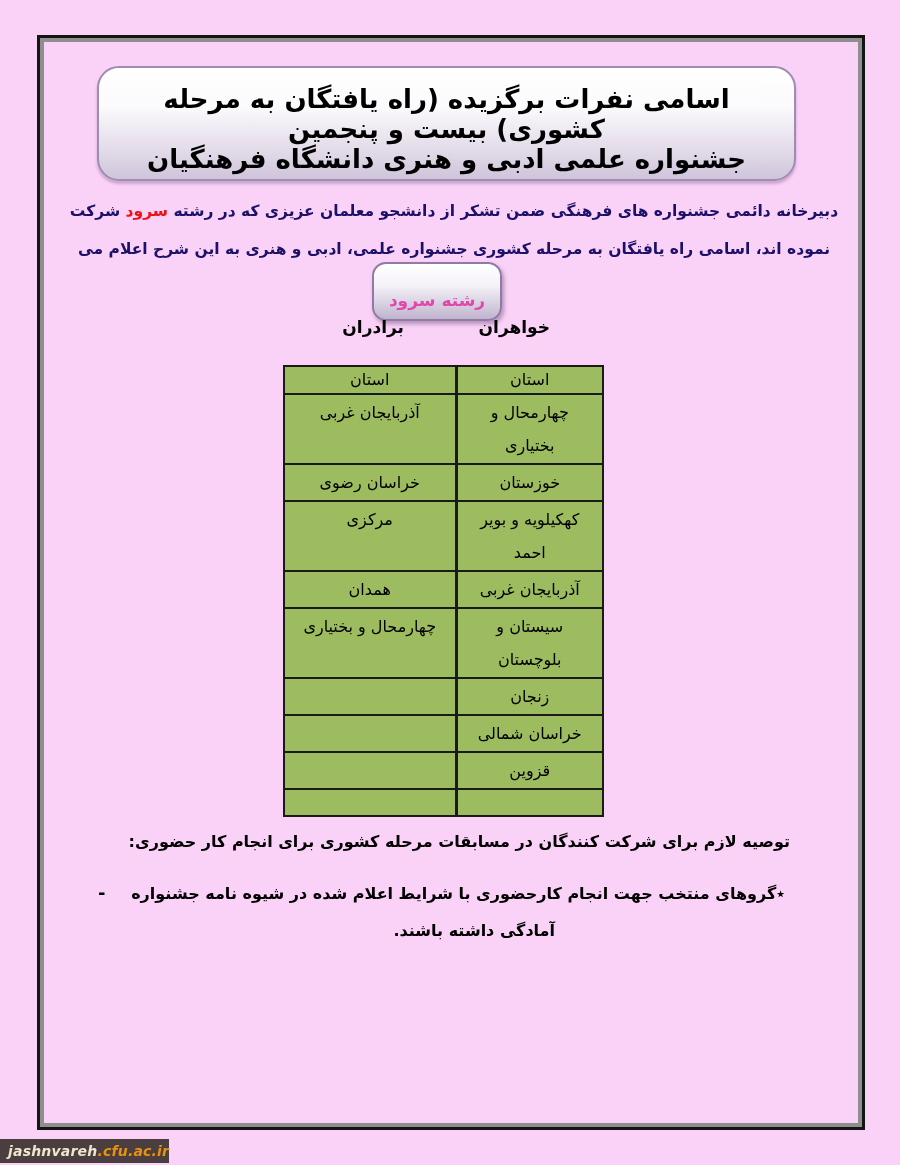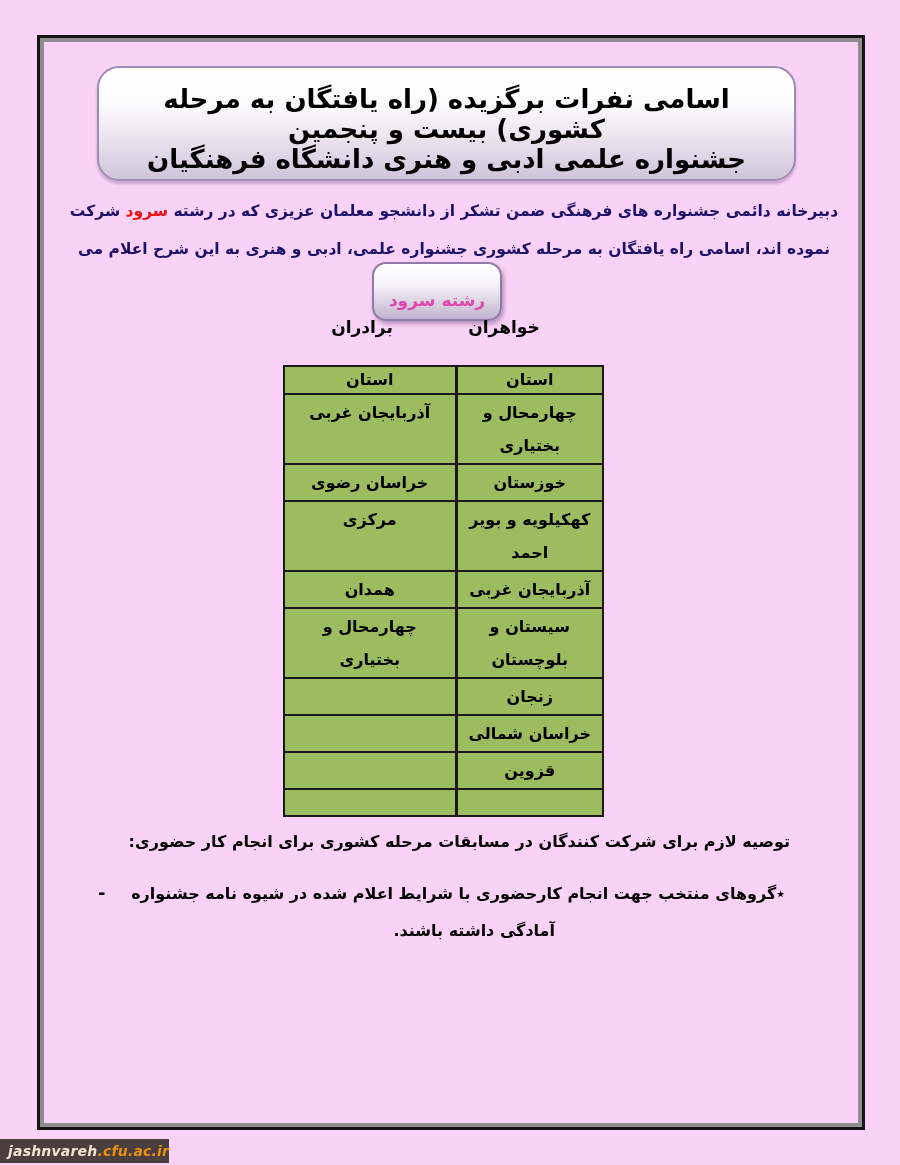--- a/index.html
+++ b/index.html
@@ -36,31 +36,31 @@
     border:2px solid #8f7ba6;border-radius:14px;
     background:linear-gradient(180deg,#ffffff 0%,#f4f1f7 40%,#c0b4ce 100%);
     box-shadow:2px 3px 4px rgba(110,80,130,.5);
     display:flex;align-items:flex-end;justify-content:center;
     padding-bottom:9px;box-sizing:border-box;
     color:#e048ae;font-size:17px;font-weight:bold;direction:rtl;
     cursor:pointer;
   }
   .group-label{
     position:absolute;top:317px;
-    font-size:17px;font-weight:bold;color:#000;direction:rtl;text-align:center;
+    font-size:17px;font-weight:bold;color:#000;direction:rtl;text-align:right;
   }
   .group-label.sisters{left:458px;width:92px;}
   .group-label.brothers{left:320px;width:84px;}
   table.provinces{
     position:absolute;left:283px;top:365px;
     border-collapse:collapse;table-layout:fixed;direction:rtl;
   }
   table.provinces td,table.provinces th{
     background:#9cbc5f;border:2px solid #1a1a1a;
-    font-size:16px;font-weight:bold;color:#000;
+    font-size:16px;font-weight:normal;color:#000;
     text-align:center;vertical-align:middle;
     padding:1px 6px;line-height:33px;box-sizing:border-box;
   }
   table.provinces .col-sisters{width:147px;border-left-width:3px;}
   table.provinces .col-brothers{width:172px;}
   table.provinces th{line-height:24px;}
   table.provinces td.va-top{vertical-align:top;}
   .note{
     position:absolute;direction:rtl;
     font-size:16px;font-weight:bold;color:#000;white-space:nowrap;

